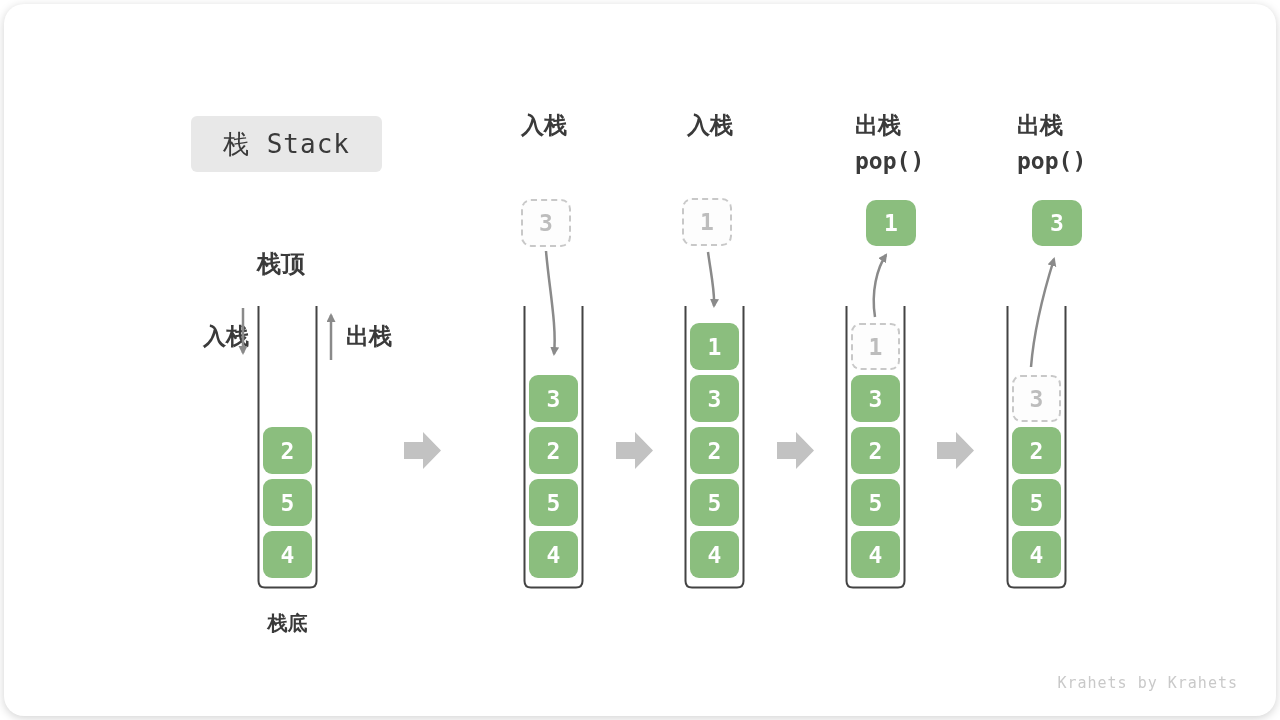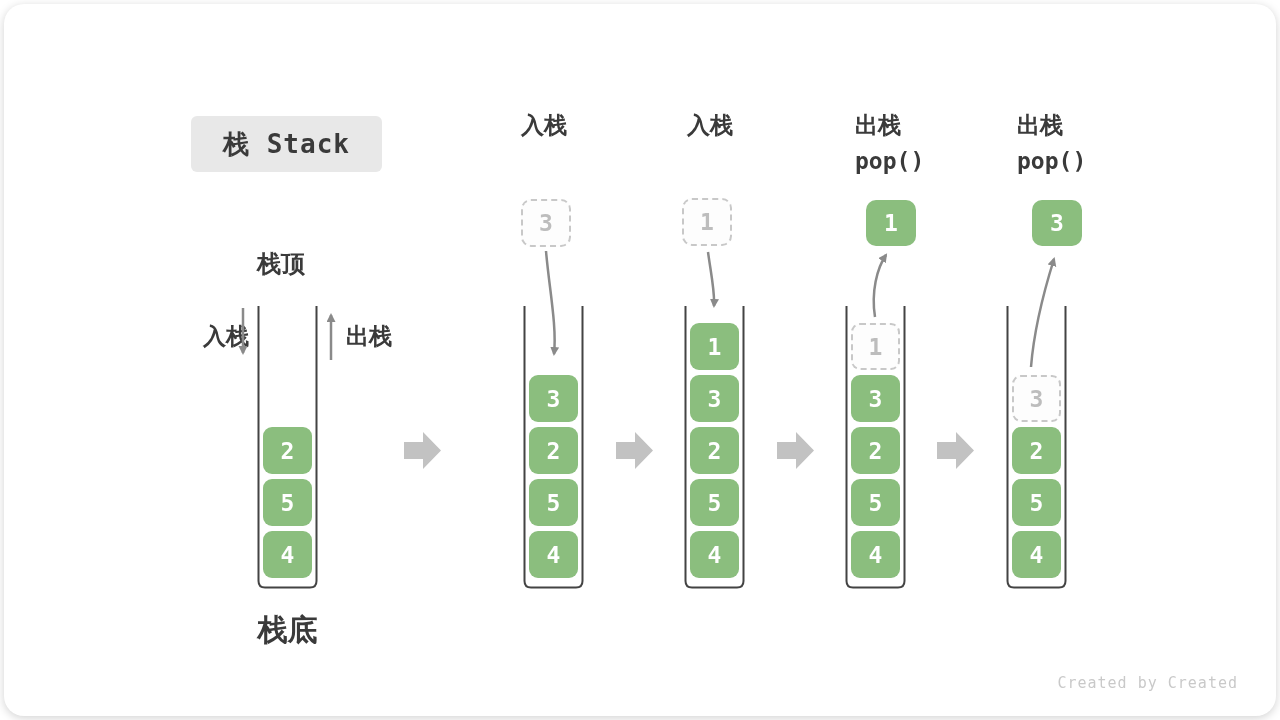--- a/index.html
+++ b/index.html
@@ -8,21 +8,21 @@
     position:absolute; left:4px; top:4px; width:1272px; height:712px;
     background:#ffffff; border-radius:20px;
     box-shadow:0 2px 10px rgba(0,0,0,0.18);
     overflow:hidden;
   }
   .title-box {
     position:absolute; left:187px; top:112px; width:191px; height:56px;
     background:var(--title_bg); border-radius:6px;
     display:flex; align-items:center; justify-content:center;
     font-family:"DejaVu Sans Mono", monospace;
-    font-size:26px; font-weight:700; color:var(--text_dark); letter-spacing:1px;
+    font-size:26px; font-weight:400; color:var(--text_dark); letter-spacing:1px;
   }
   .legend-label {
     position:absolute; font-size:23px; font-weight:700; color:var(--text_dark);
   }
   .op-block { position:absolute; width:160px; }
   .op-line1 { display:block; font-size:23px; font-weight:700; color:var(--text_dark); line-height:27px; }
   .op-line2 {
     display:block; margin-top:9px; font-family:"DejaVu Sans Mono", monospace;
     font-size:23px; font-weight:600; color:var(--text_dark); line-height:27px;
   }
@@ -58,21 +58,21 @@
   }
 </style>
 </head>
 <body>
 
 <div class="card">
 
   <div class="title-box">栈 Stack</div>
 
   <div class="legend-label" style="left:253px; top:244px; width:61px; text-align:left; font-size:24px;">栈顶</div>
-  <div class="legend-label" style="left:253px; top:606px; width:61px; text-align:center; font-size:30px;">栈底</div>
+  <div class="legend-label" style="left:253px; top:606px; width:61px; text-align:center; font-size:20px;">栈底</div>
   <div class="legend-label" style="left:188px; top:317px; width:57px; text-align:right;">入栈</div>
   <div class="legend-label" style="left:342px; top:317px;">出栈</div>
 
   <div class="op-block" style="left:517px; top:108px;">
     <span class="op-line1">入栈</span>
   </div>
   <div class="op-block" style="left:683px; top:108px;">
     <span class="op-line1">入栈</span>
   </div>
   <div class="op-block" style="left:851px; top:108px;">
@@ -165,15 +165,15 @@
 
     <path d="M871,313 C867,288 873,264 882,251" stroke="#8A8A8A" stroke-width="2.5" fill="none" marker-end="url(#ah)"></path>
     <path d="M1027,363 C1030,325 1040,287 1050,255" stroke="#8A8A8A" stroke-width="2.5" fill="none" marker-end="url(#ah)"></path>
 
     <path d="M400,438 L419,438 L419,428 L437,446.5 L419,465 L419,455 L400,455 Z" fill="#C2C2C2"></path>
     <path d="M612,438 L631,438 L631,428 L649,446.5 L631,465 L631,455 L612,455 Z" fill="#C2C2C2"></path>
     <path d="M773,438 L792,438 L792,428 L810,446.5 L792,465 L792,455 L773,455 Z" fill="#C2C2C2"></path>
     <path d="M933,438 L952,438 L952,428 L970,446.5 L952,465 L952,455 L933,455 Z" fill="#C2C2C2"></path>
   </svg>
 
-  <div class="watermark">Created by Created</div>
+  <div class="watermark">Krahets by Krahets</div>
 
 </div>
 
 </body></html>

